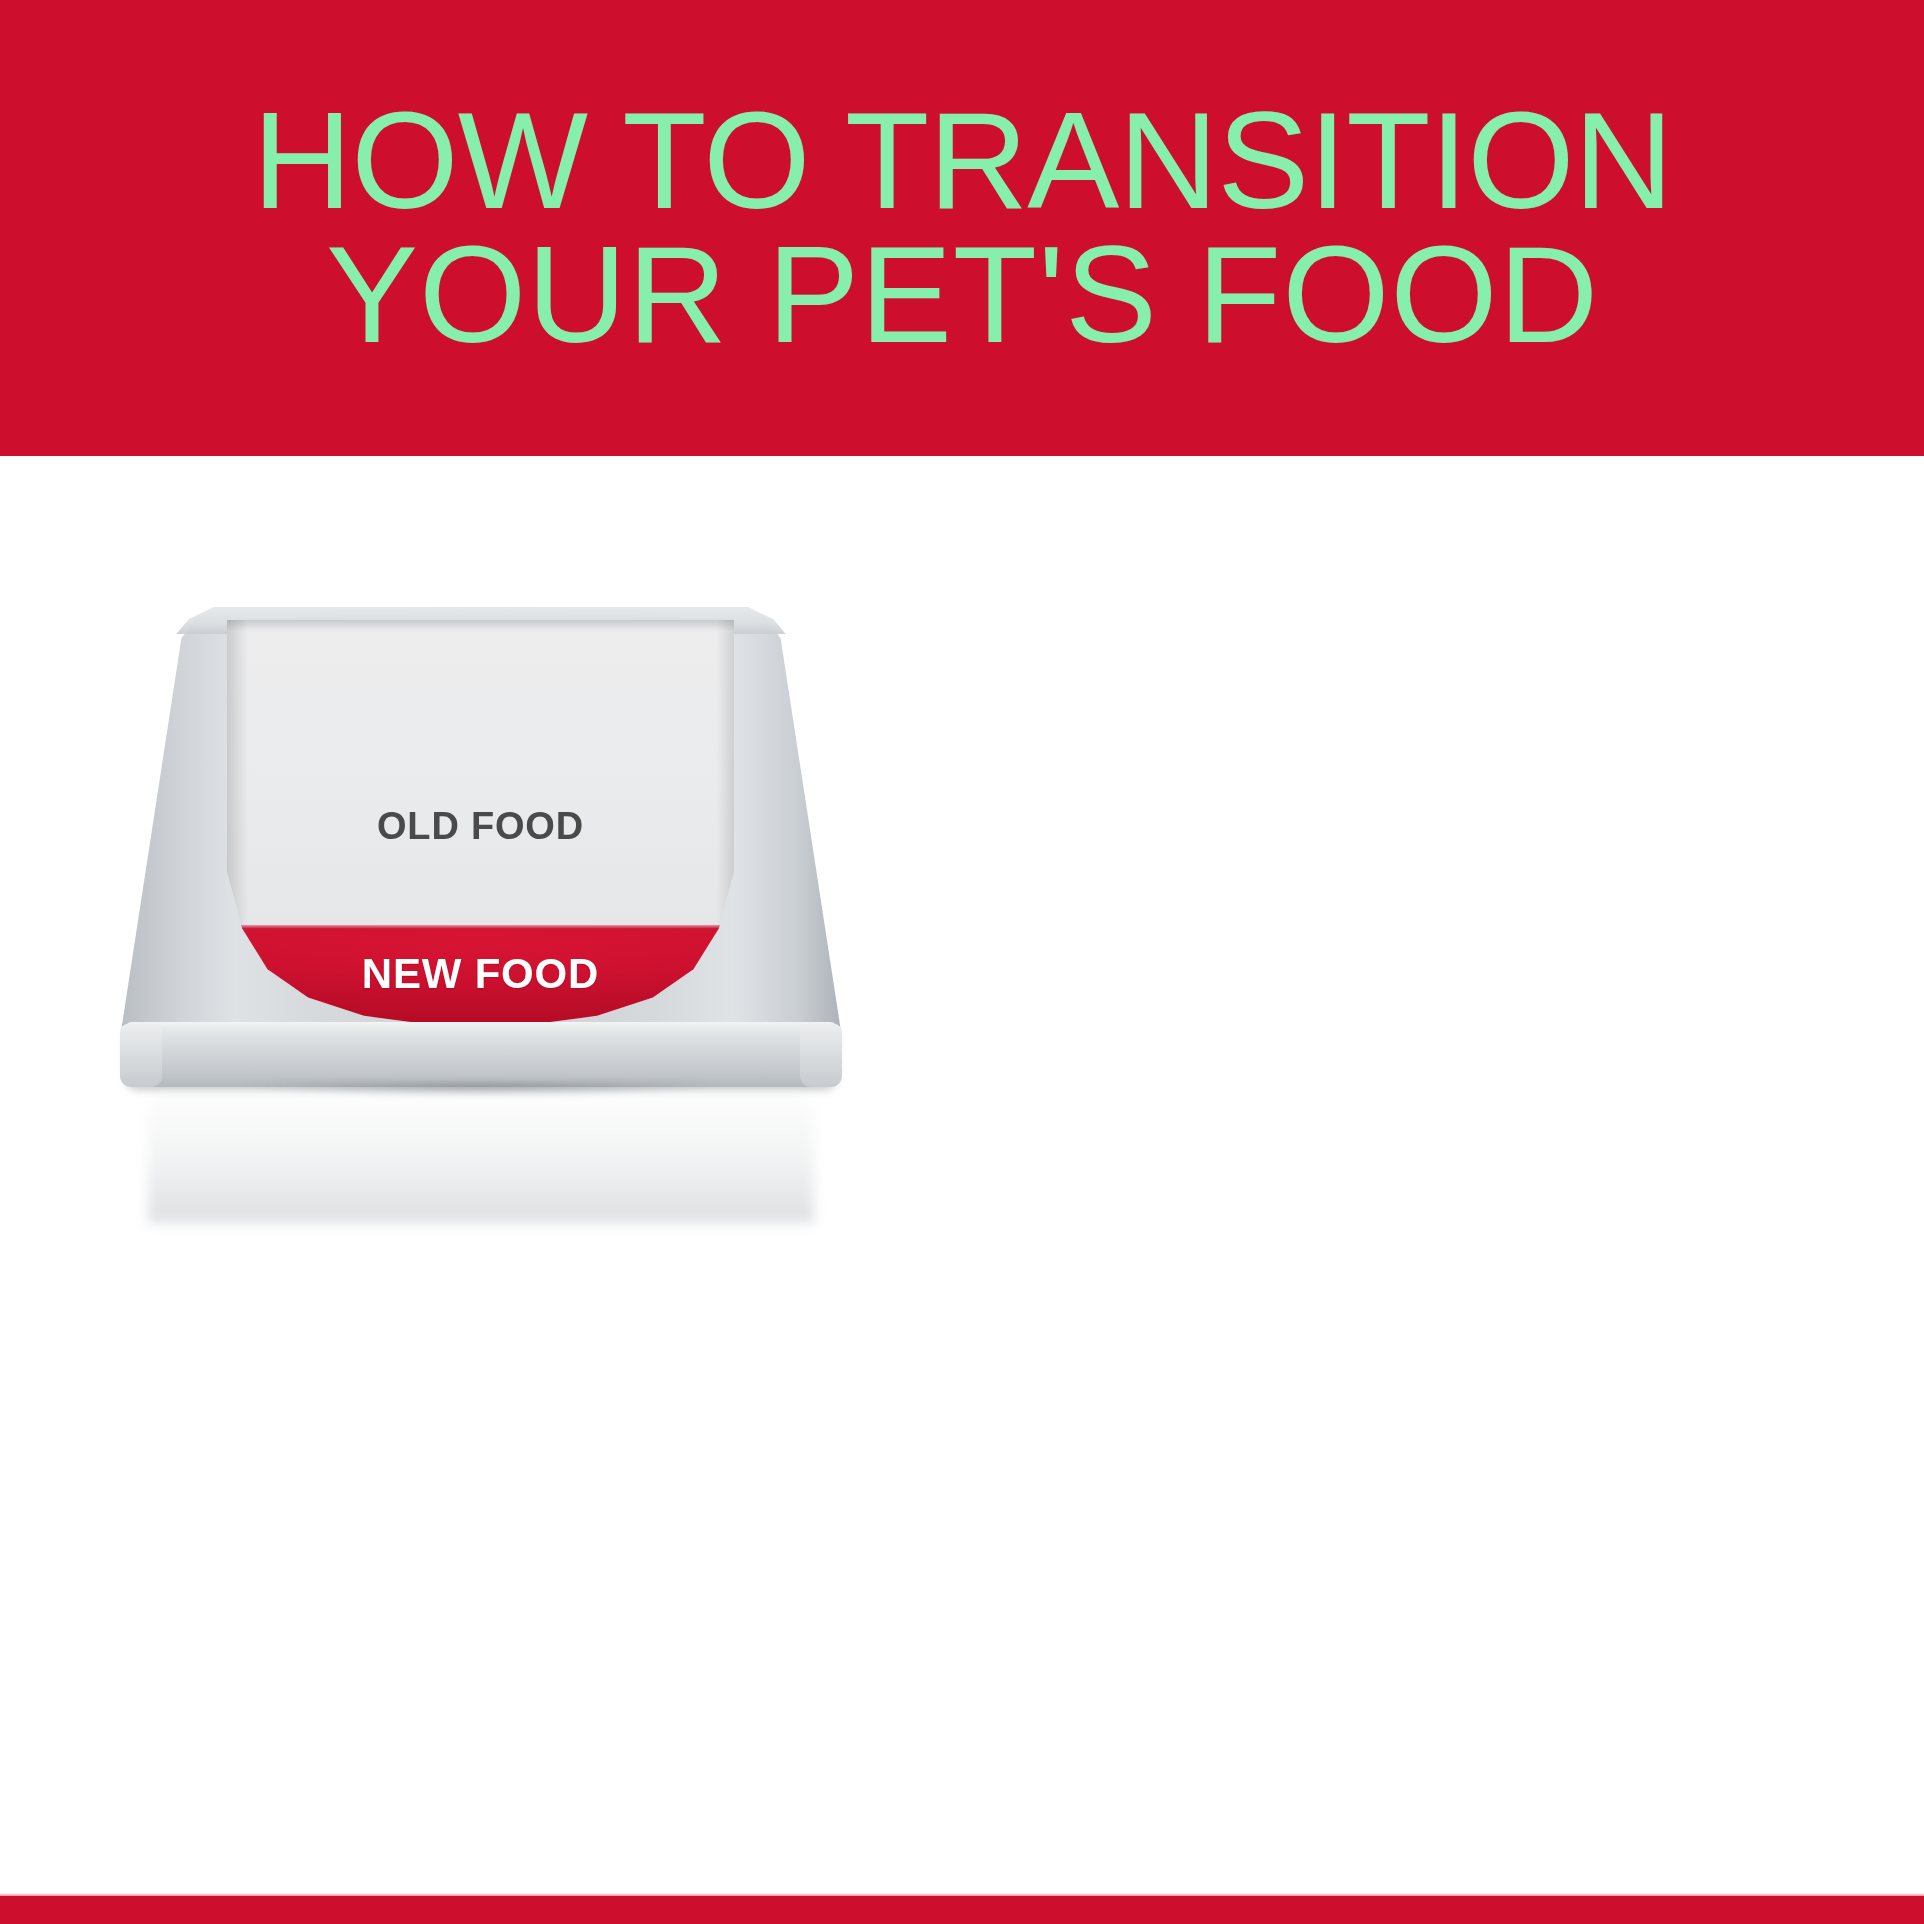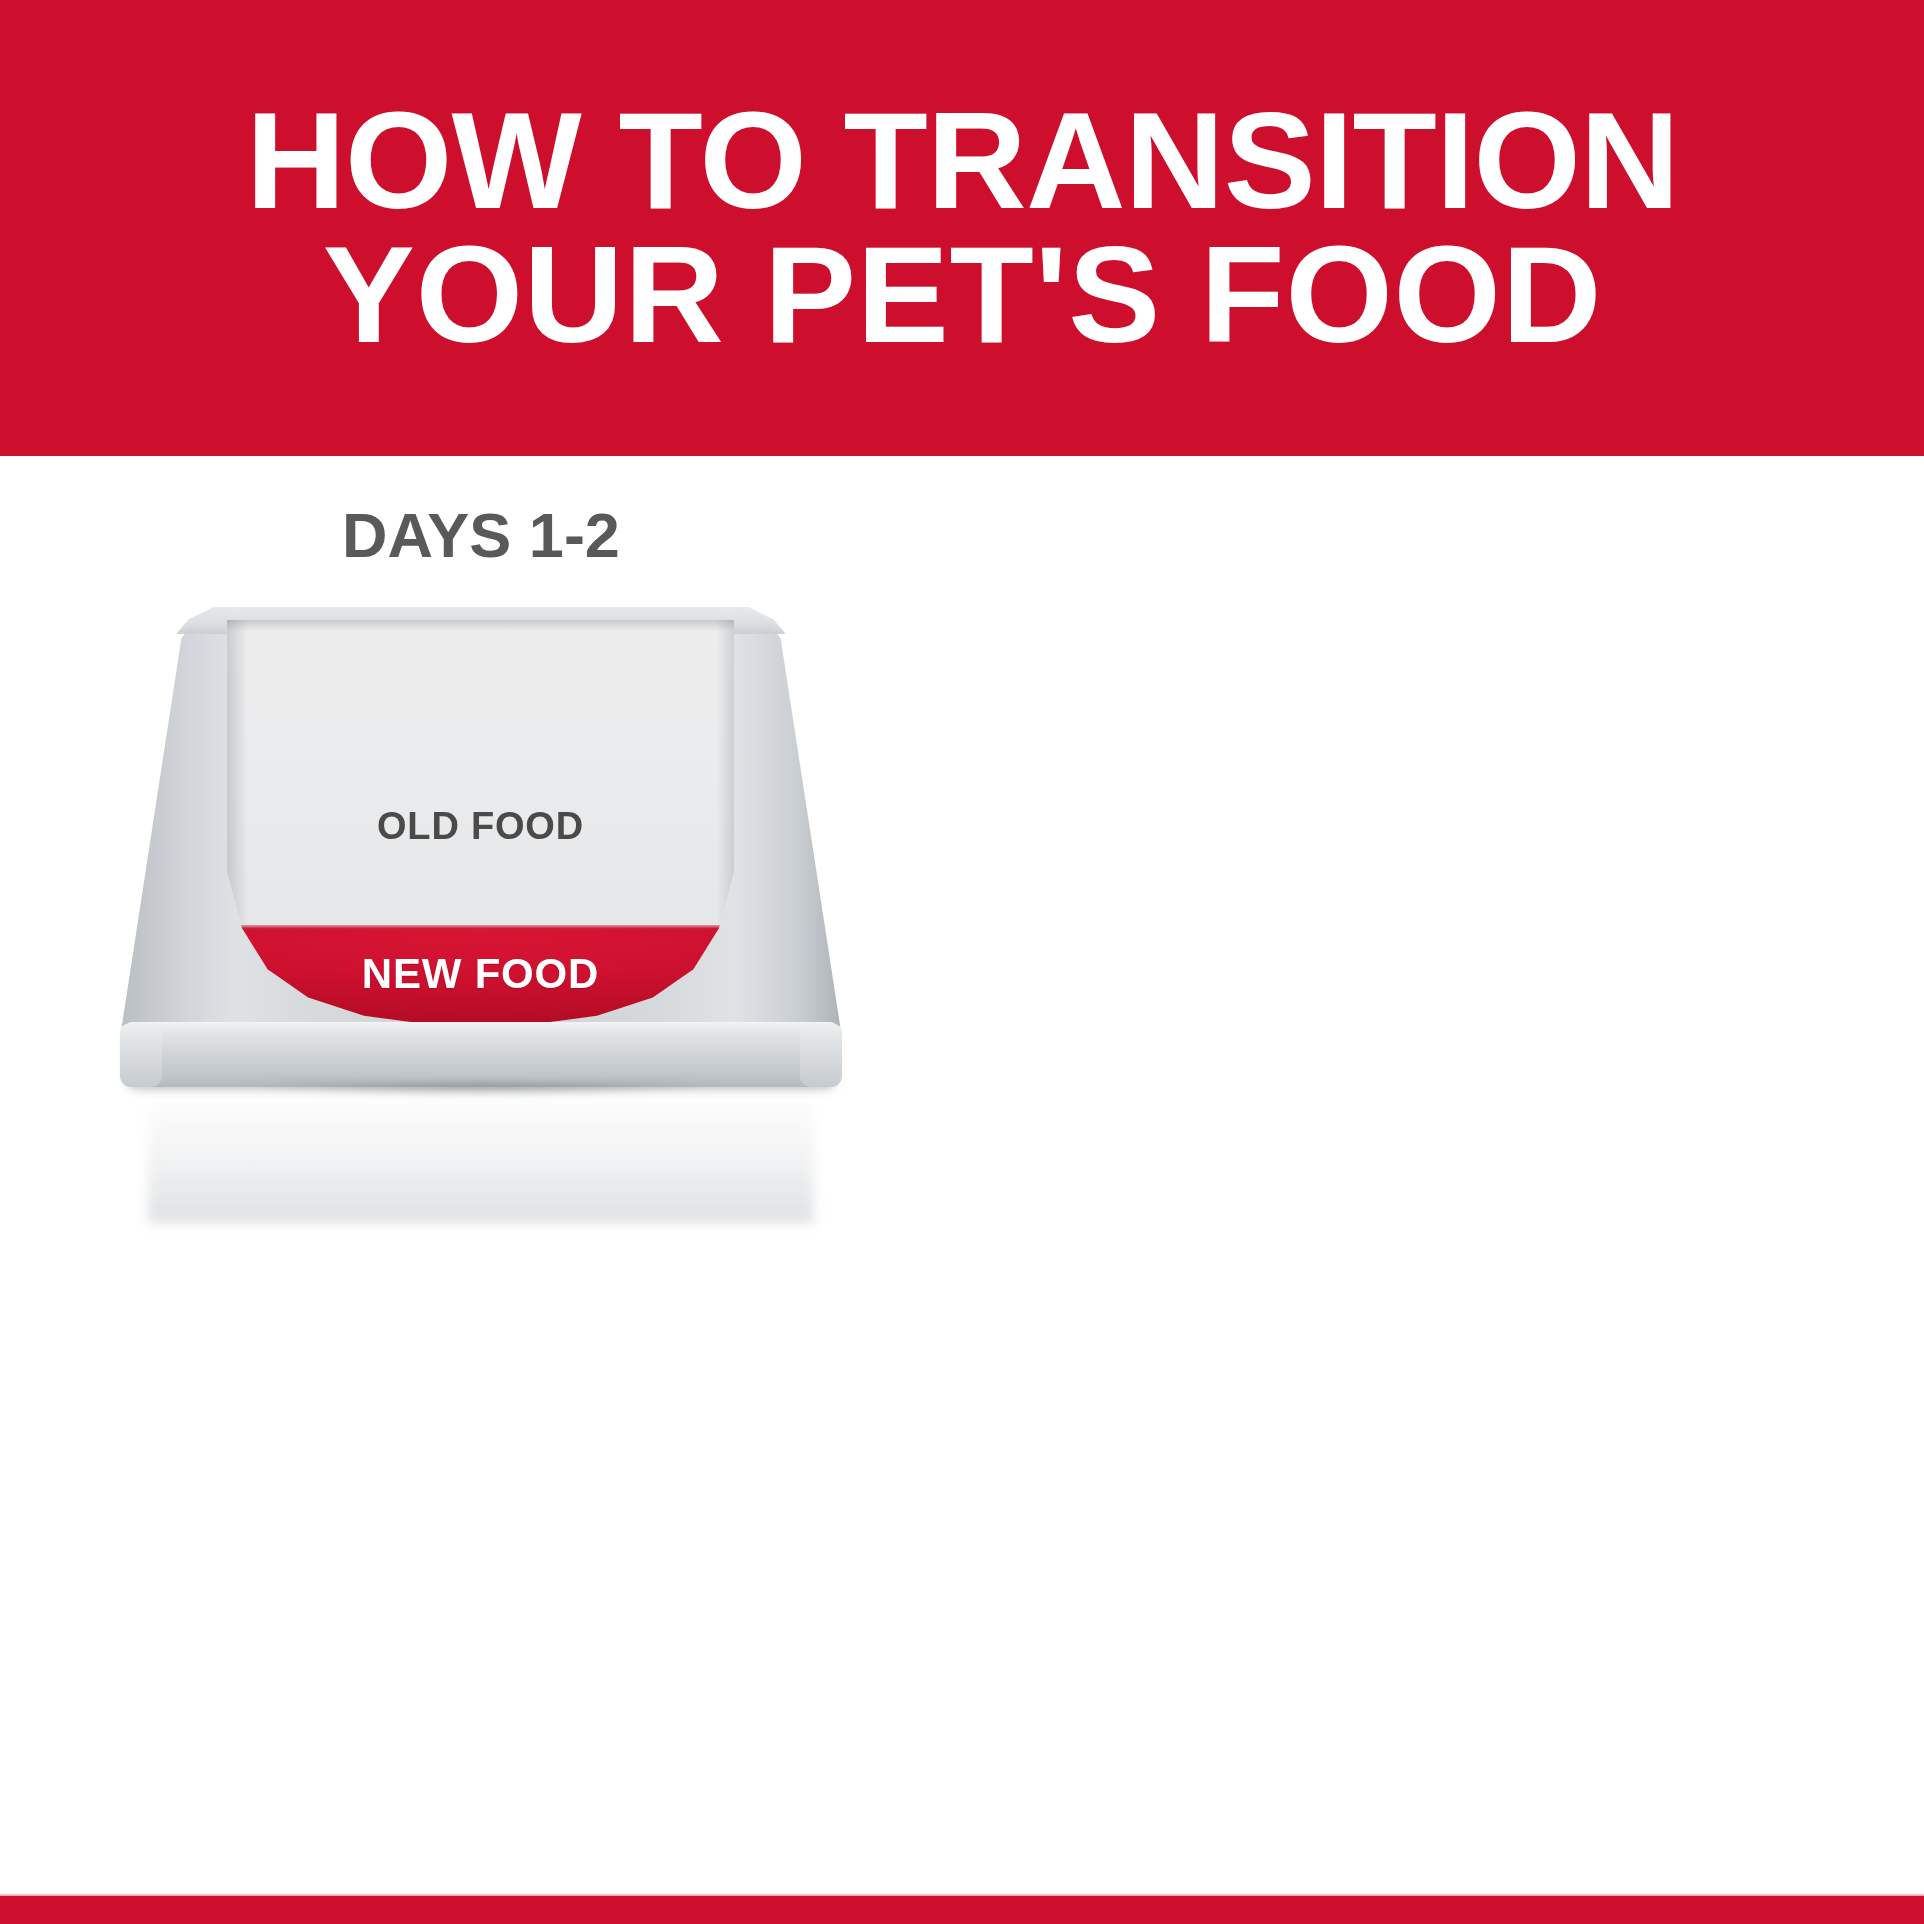--- a/index.html
+++ b/index.html
@@ -14,23 +14,23 @@
   #stage{position:relative;width:1925px;height:1925px;background:#fff;overflow:hidden;}
 
   
   .header{
     position:absolute;left:0;top:0;width:1925px;height:456px;
     background:#ce0e2d;
     display:flex;align-items:center;justify-content:center;
     box-sizing:border-box;
   }
   .header-title{
-    color:#ffffff;
-    font-family:"Liberation Sans", sans-serif;
-    font-weight:bold;
+    color:#86efac;
+    font-family:"Liberation Sans", sans-serif;
+    font-weight:normal;
     font-size:138px;
     line-height:0.97;
     letter-spacing:-0.8px;
     text-align:center;
     text-transform:uppercase;
     width:1684px;
     margin:0;
     padding:0;
   }
   .header-title .ln{display:block;}
@@ -221,21 +221,20 @@
   <div class="header">
     <h1 class="header-title">
       <span class="ln ln1">HOW TO TRANSITION</span>
       <span class="ln ln2">YOUR PET'S FOOD</span>
     </h1>
   </div>
 
   <div class="grid">
 
     <div class="cell cell-0">
-      <div class="step-label">DAYS 1-2</div>
 
       <div class="bowl">
         <div class="bowl-reflection"></div>
 
         <div class="bowl-body"></div>
         <div class="bowl-body-rim"></div>
 
         <div class="bowl-well">
           <div class="old-food" style="height:75%;"></div>
           <div class="food-divider" style="top:75%;"></div>

